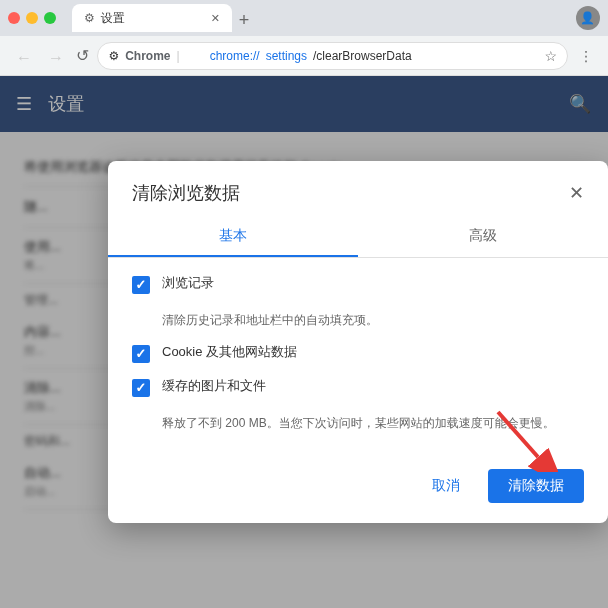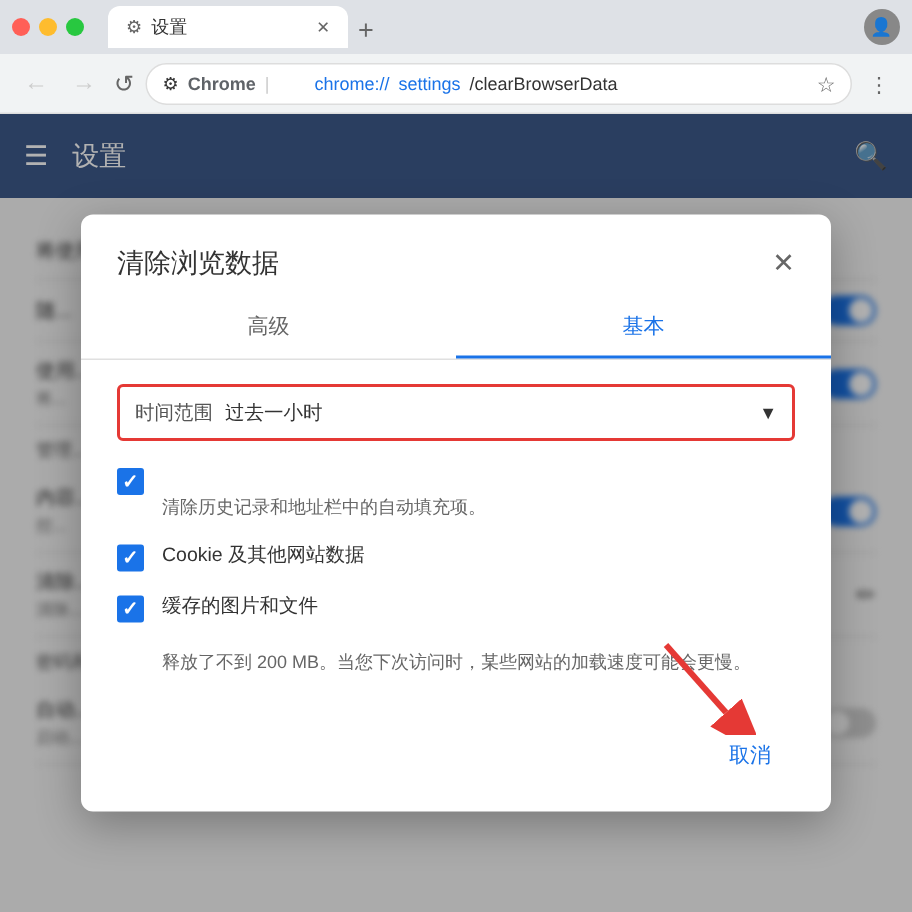--- a/index.html
+++ b/index.html
@@ -240,21 +240,21 @@
       background: rgba(0,0,0,0.3);
       z-index: 10;
     }
 
     
     .dialog-overlay {
       position: absolute;
       top: 0; left: 0; right: 0; bottom: 0;
       display: flex;
       align-items: center;
-      justify-content: center;
+      justify-content: flex-end;
       z-index: 20;
     }
     .dialog {
       background: white;
       border-radius: 8px;
       width: 500px;
       box-shadow: 0 8px 30px rgba(0,0,0,0.3);
       overflow: hidden;
     }
     .dialog-header {
@@ -501,37 +501,33 @@
 
   <div class="dialog-overlay">
     <div class="dialog">
 
       <div class="dialog-header">
         <span class="dialog-title">清除浏览数据</span>
         <span class="dialog-close">✕</span>
       </div>
 
       <div class="dialog-tabs">
+        <div class="dialog-tab active">基本</div>
         <div class="dialog-tab">高级</div>
-        <div class="dialog-tab active">基本</div>
       </div>
 
       <div class="dialog-body">
 
-        <div class="time-range-select">
-          <span class="time-range-label">时间范围</span>
-          <span class="time-range-value">过去一小时</span>
-          <span class="dropdown-arrow">▼</span>
-        </div>
 
         <div class="checkbox-item">
           <div class="checkbox-box">
             <span class="checkbox-check">✓</span>
           </div>
           <div class="checkbox-text-area">
+            <div class="checkbox-label">浏览记录</div>
             <div class="checkbox-desc">清除历史记录和地址栏中的自动填充项。</div>
           </div>
         </div>
 
         <div class="checkbox-item">
           <div class="checkbox-box">
             <span class="checkbox-check">✓</span>
           </div>
           <div class="checkbox-text-area">
             <div class="checkbox-label">Cookie 及其他网站数据</div>
@@ -553,16 +549,17 @@
 
         <svg class="arrow-svg" width="80" height="70" viewBox="0 0 80 70" style="position:absolute; right:50px; top:-55px; z-index:30;">
           <defs>
             <marker id="arrowhead" markerWidth="10" markerHeight="7" refX="0" refY="3.5" orient="auto">
               <polygon points="0 0, 10 3.5, 0 7" fill="#e53935"></polygon>
             </marker>
           </defs>
           <line x1="20" y1="10" x2="60" y2="55" stroke="#e53935" stroke-width="4" marker-end="url(#arrowhead)"></line>
         </svg>
         <button class="btn-cancel">取消</button>
+        <button class="btn-clear">清除数据</button>
       </div>
     </div>
   </div>
 </div>
 
 </body></html>

